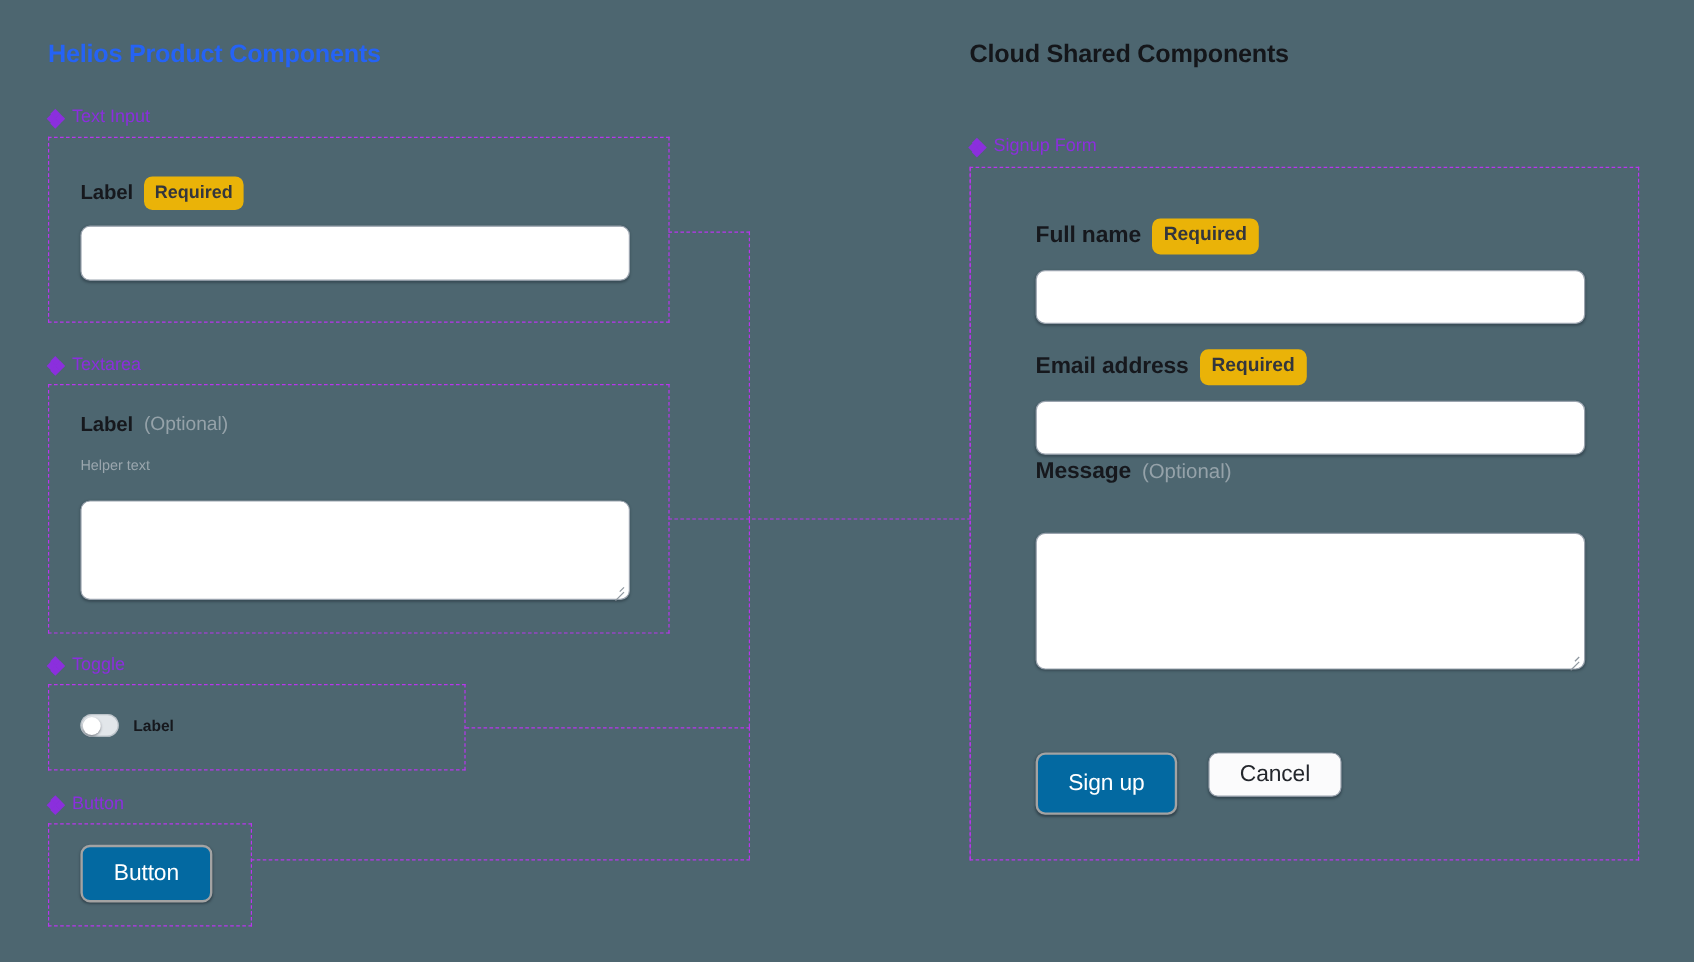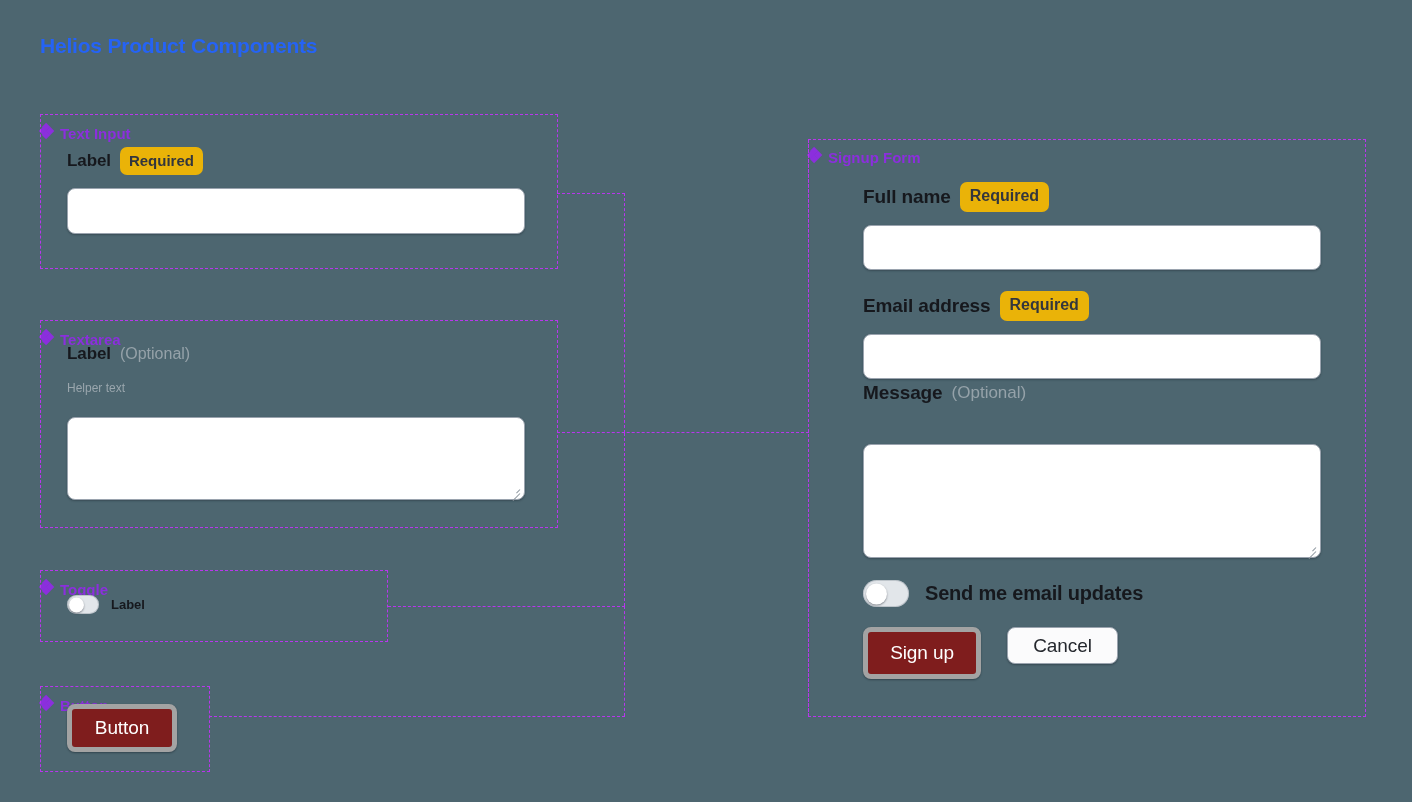--- a/index.html
+++ b/index.html
@@ -29,27 +29,26 @@
     letter-spacing: -0.2px;
     white-space: nowrap;
   }
   .panel-title.left  { left: 40px;  top: 34px; color: #2563f5; }
   .panel-title.right { left: 808px; top: 34px; color: #14161a; }
 
   
   .section-caption {
     position: absolute;
     display: flex;
-    align-items: flex-start;
+    align-items: flex-end;
     gap: 7px;
     font-size: 15px;
-    font-weight: 700;
+    font-weight: 400;
     color: #8b2fdd;
     white-space: nowrap;
-    margin-top: 36px;
   }
   .diamond-cluster {
     position: relative;
     width: 13px;
     height: 13px;
     flex: 0 0 13px;
   }
   .diamond-cluster i {
     position: absolute;
     width: 6.2px;
@@ -186,38 +185,39 @@
     align-items: center;
     justify-content: center;
     border-radius: 8px;
     box-sizing: border-box;
     font-size: 19px;
     letter-spacing: -0.1px;
     cursor: pointer;
     user-select: none;
   }
   .btn.primary {
-    background: #7f1d1d;
+    background: #0369a1;
     color: #ffffff;
-    border: 5px solid #a3a3a3;
+    border: 2px solid #a3a3a3;
     box-shadow: 0 1px 2px rgba(10,18,28,0.40);
   }
   .btn.secondary {
     background: #fbfbfc;
     color: #24272d;
     border: 1px solid #9aa3ae;
     box-shadow: 0 1px 2px rgba(10,18,28,0.35);
   }
 </style>
 </head>
 <body>
 
 <div class="stage">
 
   <div class="panel-title left">Helios Product Components</div>
+  <div class="panel-title right">Cloud Shared Components</div>
 
   <div class="conn h" style="left:557px; top:193px; width:68px;"></div>
   <div class="conn v" style="left:624px; top:193px; height:240px;"></div>
 
   <div class="conn h" style="left:557px; top:432px; width:252px;"></div>
 
   <div class="conn h" style="left:388px; top:606px; width:237px;"></div>
   <div class="conn v" style="left:624px; top:433px; height:173px;"></div>
 
   <div class="conn h" style="left:209px; top:716px; width:416px;"></div>
@@ -331,23 +331,17 @@
     <span class="field-label lg">Message</span>
     <span class="muted-optional lg">(Optional)</span>
   </div>
   <div class="text-area" style="left:863px; top:444px; width:458px; height:114px;">
     <span class="resize-grip">
       <span class="g1"></span>
         <span class="g2"></span>
     </span>
   </div>
 
-  <div class="toggle-row" style="left:863px; top:580px; gap:16px;">
-    <span class="toggle" style="width:46px; height:27px;">
-      <span class="knob" style="left:3px; width:21px; height:21px;"></span>
-    </span>
-    <span class="toggle-label lg">Send me email updates</span>
-  </div>
 
   <div class="btn primary" style="left:863px; top:627px; width:118px; height:52px;">Sign up</div>
   <div class="btn secondary" style="left:1007px; top:627px; width:111px; height:37px;">Cancel</div>
 
 </div>
 
 </body></html>

